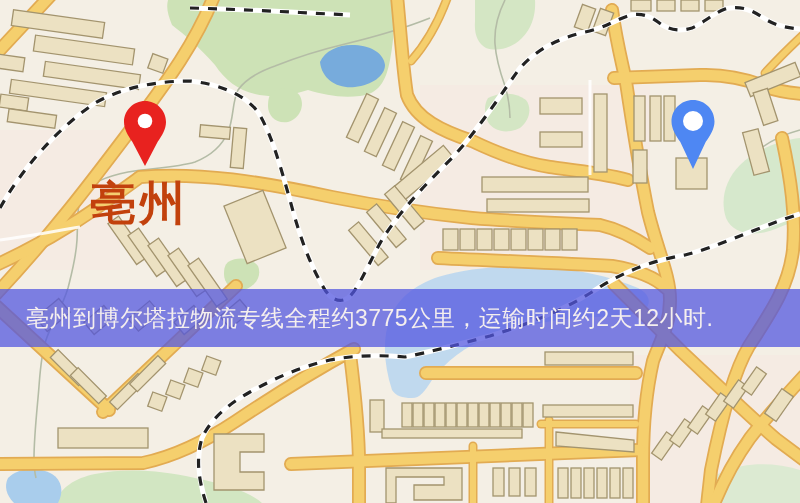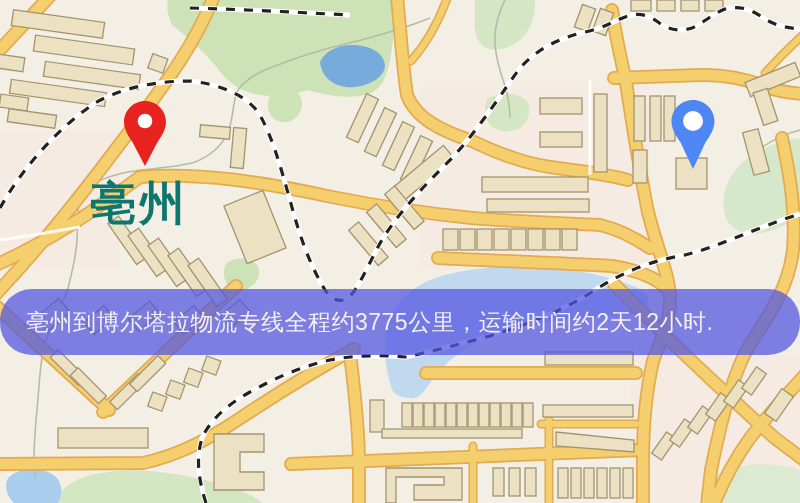--- a/index.html
+++ b/index.html
@@ -3,25 +3,24 @@
 <meta charset="utf-8">
 <style>
   html,body{margin:0;padding:0;background:#ffffff;}
   .stage{
     position:relative;width:800px;height:503px;overflow:hidden;
     font-family:"Liberation Sans","DejaVu Sans",sans-serif;
     background:#f4efe5;
   }
   .stage svg.map{position:absolute;left:0;top:0;}
   .banner{
-    position:absolute;left:0;top:289px;width:800px;height:66px;
+    position:absolute;left:0;top:289px;width:800px;height:58px;
     display:flex;align-items:center;
     background:rgba(82,86,224,0.74);
     z-index:30;
-    border-radius:32px;
   }
   .banner-text{
     padding-left:26px;font-size:23px;letter-spacing:0.5px;
     color:#f5efee;white-space:nowrap;
   }
   .city-label{
     position:absolute;z-index:25;font-weight:700;line-height:1;
     white-space:nowrap;text-shadow:0 0 1px rgba(255,255,255,0.25);
   }
   .label-origin{left:90px;top:180px;font-size:46px;letter-spacing:3px;color:#d61313;}
@@ -284,20 +283,20 @@
   <svg class="pin pin-origin" width="44" height="67" viewBox="0 0 44 67">
     <path d="M22 1 C10.4 1 1 10.4 1 22 c0 7 4 13.6 8.3 19.7 L22 66 l12.7 -24.3 C39 35.6 43 29 43 22 43 10.4 33.6 1 22 1 Z" fill="#e8221f"></path>
     <circle cx="22" cy="21" r="7.3" fill="#ffffff"></circle>
   </svg>
 
   <svg class="pin pin-destination" width="46" height="71" viewBox="0 0 46 71">
     <path d="M23 1 C11 1 1.5 10.6 1.5 22.5 c0 7.2 4.2 14 8.7 20.3 L23 70 l12.8 -27.2 c4.5 -6.3 8.7 -13.1 8.7 -20.3 C44.5 10.6 35 1 23 1 Z" fill="#4e87f3"></path>
     <circle cx="23" cy="22" r="10" fill="#ffffff"></circle>
   </svg>
 
-  <div class="city-label label-origin" style="color: #0f766e;">亳州</div>
+  <div class="city-label label-origin" style="color: #c2410c;">亳州</div>
 
 
   <div class="banner" style="background-color: rgba(82, 86, 224, 0.74);">
     <span class="banner-text" style="color: rgb(245, 239, 238);">亳州到博尔塔拉物流专线全程约3775公里，运输时间约2天12小时.</span>
   </div>
 
 </div>
 
 </body></html>

